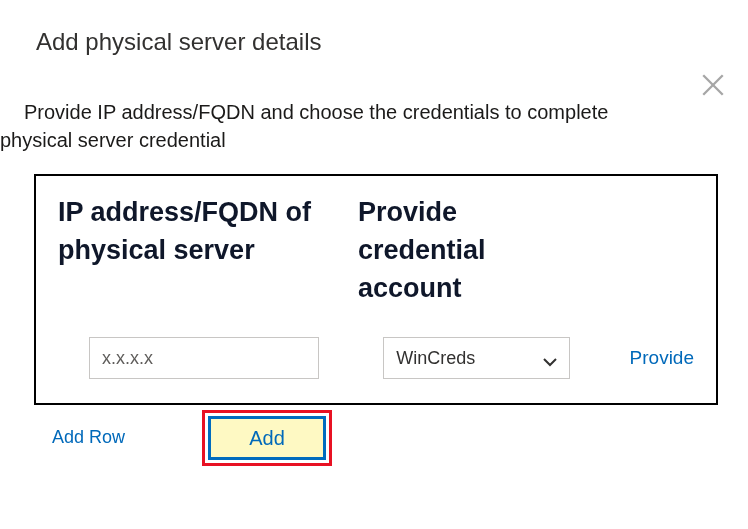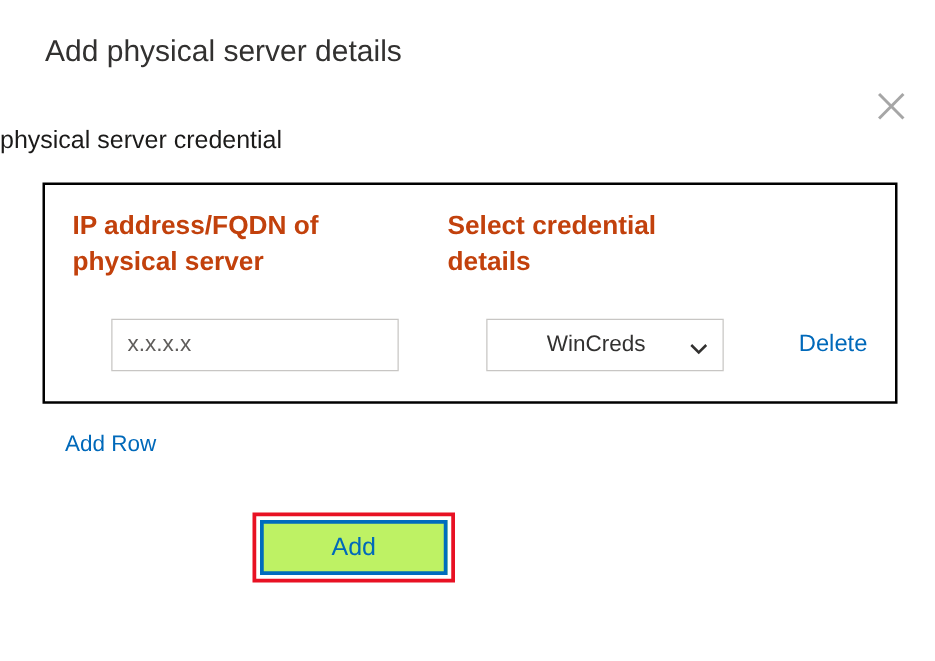--- a/index.html
+++ b/index.html
@@ -40,23 +40,23 @@
       margin: 20px 30px 0 34px;
       padding: 18px 22px 24px 22px;
       background: #fff;
     }
     .table-headers {
       display: flex;
       gap: 40px;
       margin-bottom: 30px;
     }
     .col-header {
-      font-size: 21px;
+      font-size: 27px;
       font-weight: 600;
-      color: #c2410c;
+      color: #0f172a;
       line-height: 1.4;
     }
     .col1 { width: 260px; }
     .col2 { width: 190px; }
     .table-row {
       display: flex;
       align-items: center;
       gap: 40px;
       padding-left: 31px;
     }
@@ -77,21 +77,20 @@
       display: flex;
       align-items: center;
       padding: 0 12px;
       cursor: pointer;
       background: #fff;
     }
     .cred-select-value {
       font-size: 18px;
       color: #323130;
       flex: 1;
-      text-align: center;
     }
     .chevron-down {
       width: 14px; height: 10px;
     }
     .chevron-down svg polyline {
       fill: none; stroke: #323130; stroke-width: 2;
     }
     .delete-link {
       font-size: 19px;
       color: #0069ba;
@@ -106,24 +105,24 @@
       margin: 22px 0 0 52px;
     }
     .add-btn-highlight {
       position: absolute;
       left: 202px;
       top: 410px;
       border: 3px solid #e81123;
       padding: 3px;
     }
     .add-btn {
-      width: 150px;
+      width: 118px;
       height: 44px;
       border: 3px solid #006cbe;
-      background: #bef264;
+      background: #fef9c3;
       color: #0069ba;
       font-size: 20px;
       font-family: inherit;
       cursor: pointer;
       display: flex;
       align-items: center;
       justify-content: center;
     }
   </style>
 </head>
@@ -134,41 +133,42 @@
 <h1 class="page-title">Add physical server details</h1>
 
 <div class="close-icon">
   <svg viewBox="0 0 24 24">
       <line x1="3" y1="3" x2="21" y2="21"></line>
       <line x1="21" y1="3" x2="3" y2="21"></line>
     </svg>
 </div>
 
 <div class="description">
+  <div class="line1">Provide IP address/FQDN and choose the credentials to complete</div>
   <div class="line2">physical server credential</div>
 </div>
 
 <div class="table-box">
   <div class="table-headers">
     <div class="col-header col1">IP address/FQDN of physical server</div>
-    <div class="col-header col2">Select credential details</div>
+    <div class="col-header col2">Provide credential account</div>
   </div>
   <div class="table-row">
     <div class="col1">
       <input class="ip-input" type="text" value="x.x.x.x" style="">
     </div>
     <div class="cred-select-wrap">
       <span class="cred-select-value">WinCreds</span>
       <span class="chevron-down">
         <svg viewBox="0 0 14 10">
             <polyline points="1,2 7,8 13,2"></polyline>
           </svg>
       </span>
     </div>
-    <span class="delete-link">Delete</span>
+    <span class="delete-link">Provide</span>
   </div>
 </div>
 
 <span class="add-row-link">Add Row</span>
 
 <div class="add-btn-highlight">
   <button class="add-btn">Add</button>
 </div>
 
 

